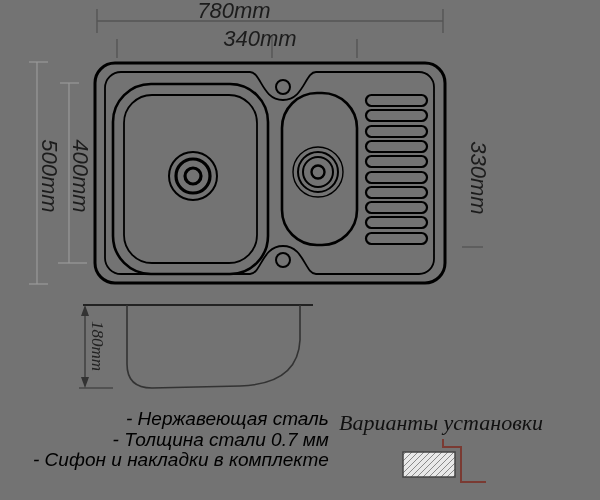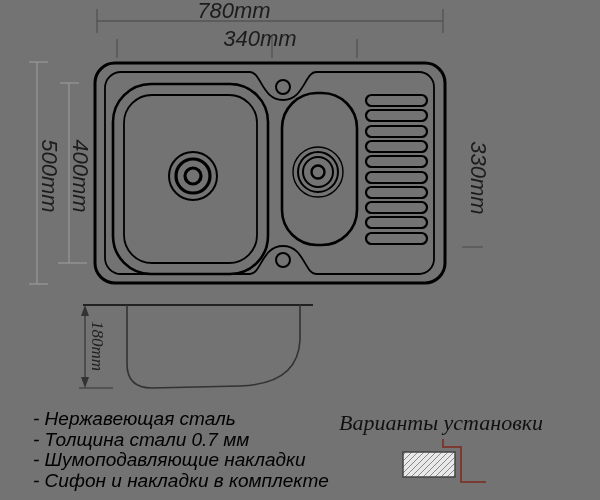--- a/index.html
+++ b/index.html
@@ -27,21 +27,21 @@
     font-size:17px;
     color:#222;
   }
   .features {
     position:absolute;
     left:33px; top:409px;
     font-size:19px;
     line-height:20.5px;
     color:#000;
   }
-  .features span { display:block; white-space:nowrap; }
+  .features span { display:block; white-space:nowrap;text-align:right; }
   .install-title {
     position:absolute;
     transform:translate(-50%,-50%);
     font-family:"Liberation Serif", serif;
     font-size:22px;
     color:#111;
     white-space:nowrap;
   }
 </style>
 </head>
@@ -146,19 +146,18 @@
   <span class="dim" style="left:234px; top:11px;">780mm</span>
   <span class="dim" style="left:212px; top:39px;margin-left:48px;">340mm</span>
   <span class="dim rot" style="left:49px;  top:176px;">500mm</span>
   <span class="dim rot" style="left:80px;  top:176px;">400mm</span>
   <span class="dim rot" style="left:478px; top:178px;">330mm</span>
   <span class="dim rot dim-serif" style="left:97px; top:346px;">180mm</span>
 
   <div class="features">
     <span>- Нержавеющая сталь</span>
     <span>- Толщина стали 0.7 мм</span>
-    <span>- Шумоподавляющие накладки</span>
     <span>- Сифон и накладки в комплекте</span>
   </div>
 
   <span class="install-title" style="left:441px; top:423px;">Варианты установки</span>
 
 </div>
 
 </body></html>

